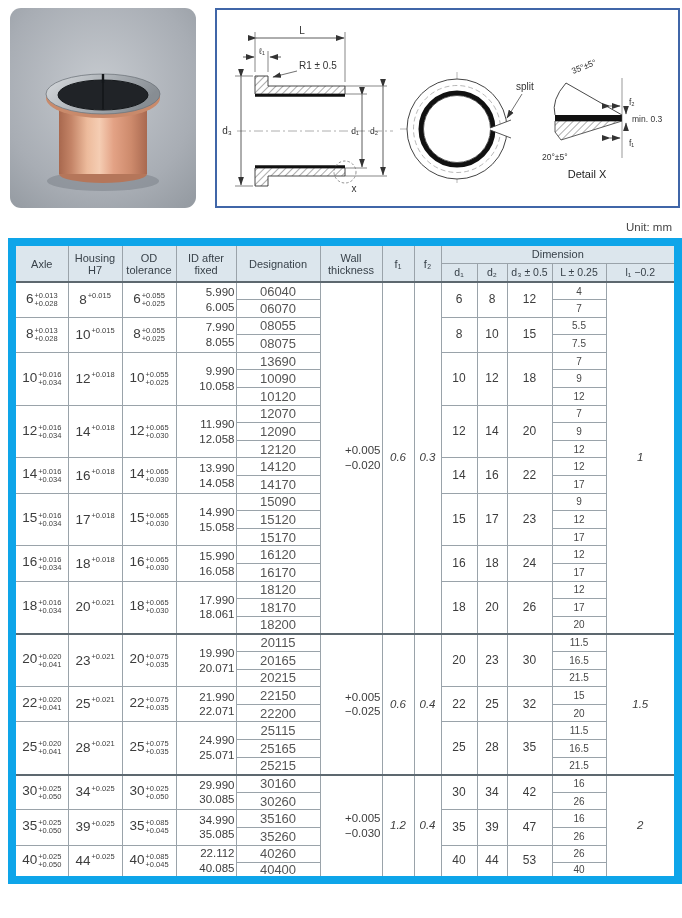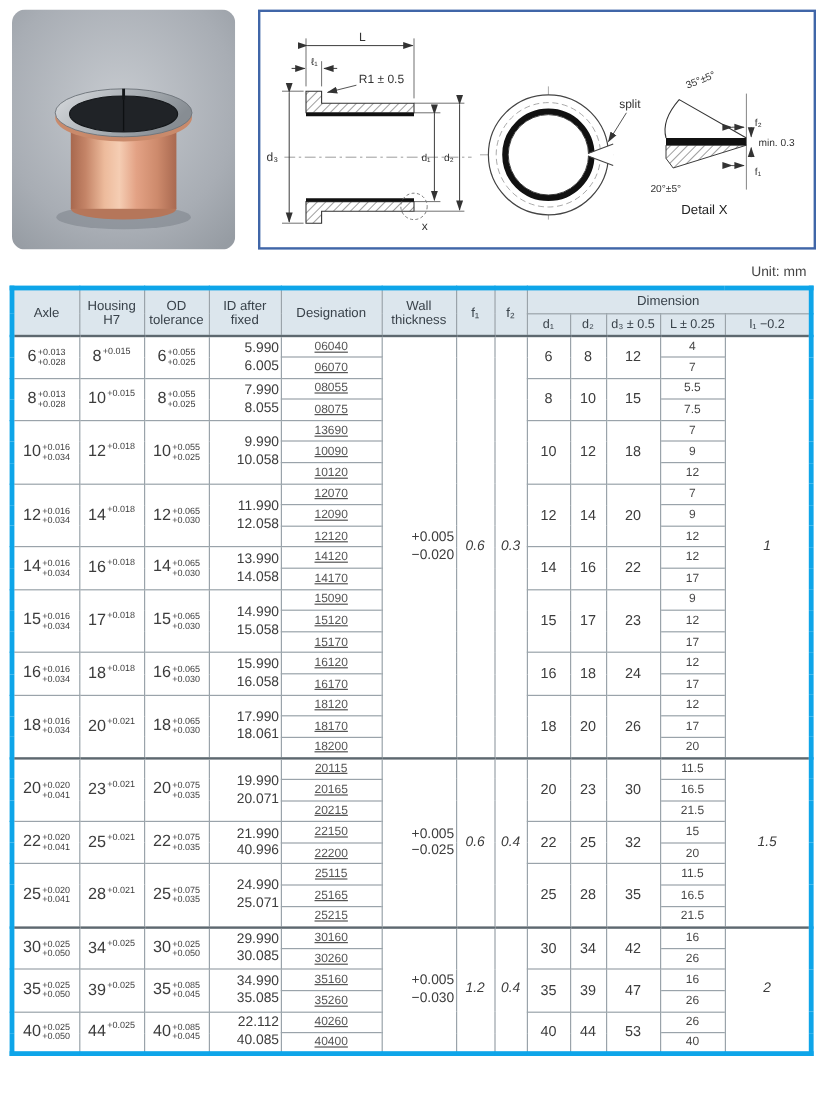--- a/index.html
+++ b/index.html
@@ -7,27 +7,27 @@
     width:682px;height:918px;background:#ffffff;position:relative;
     font-family:"Liberation Sans",sans-serif;color:#333;
     -webkit-font-smoothing:antialiased;
   }
   .photo-panel{position:absolute;left:10px;top:8px;width:186px;height:200px;}
   .drawing-panel{position:absolute;left:215px;top:8px;width:465px;height:200px;
     border:2px solid var(--drawing-border,#4066a8);box-sizing:border-box;background:#fff;}
   svg{display:block;}
   .unit{position:absolute;top:221px;right:10px;font-size:11.5px;color:#454545;text-align:center;}
   table.spec{position:absolute;left:8px;top:238px;width:666px;border-collapse:collapse;
-    table-layout:fixed;border:4px solid #0ea5e9;}
+    table-layout:fixed;border:8px solid #0ea5e9;}
   .spec th,.spec td{border:1px solid #9aa3aa;text-align:center;vertical-align:middle;padding:0 1px;box-sizing:border-box;}
   .spec thead th{background:var(--header-bg,#dce6ed);font-weight:400;font-size:11px;color:#39424a;line-height:12px;}
   .spec thead tr.h1 th{height:21px;}
   .spec thead tr.h2 th{height:19px;font-size:10.5px;}
   .spec td{height:17.6px;font-size:11px;color:#3c3c3c;line-height:13px;}
-  .spec td.des{font-size:10px;color:#555;text-decoration:underline;}
+  .spec td.des{font-size:13px;color:#555;}
   .spec td.lv{font-size:10px;color:#474747;}
   .spec td.dv{font-size:12px;}
   .spec td.fv,.spec td.l1v{font-size:11.5px;font-style:italic;}
   .spec td.idc,.spec td.wall{font-size:11.5px;line-height:14.5px;white-space:nowrap;text-align:right;}
   .spec td.tolc{white-space:nowrap;}
   .spec td.tolc .num{font-size:13.5px;}
   .spec td.tolc .tol{display:inline-flex;flex-direction:column;align-items:flex-end;
     font-size:7.5px;line-height:8px;margin-left:1px;vertical-align:middle;color:#3c3c3c;}
   .spec td.tolc .tol.single{transform:translateY(-5px);}
   .spec td.tolc i{font-style:normal;}
@@ -471,21 +471,21 @@
           </span></td>
         <td class="tolc" rowspan="2"><span class="num">25</span><span class="tol single">
             <i>+0.021</i>
           </span></td>
         <td class="tolc" rowspan="2"><span class="num">22</span><span class="tol">
             <i>+0.075</i>
             <i>+0.035</i>
           </span></td>
         <td class="idc" rowspan="2">
           <div>21.990</div>
-          <div>40.996</div>
+          <div>22.071</div>
         </td>
         <td class="des" rowspan="1">22150</td>
         <td class="dv" rowspan="2">22</td>
         <td class="dv" rowspan="2">25</td>
         <td class="dv" rowspan="2">32</td>
         <td class="lv" rowspan="1">15</td>
       </tr>
       <tr>
         <td class="des" rowspan="1">22200</td>
         <td class="lv" rowspan="1">20</td>

